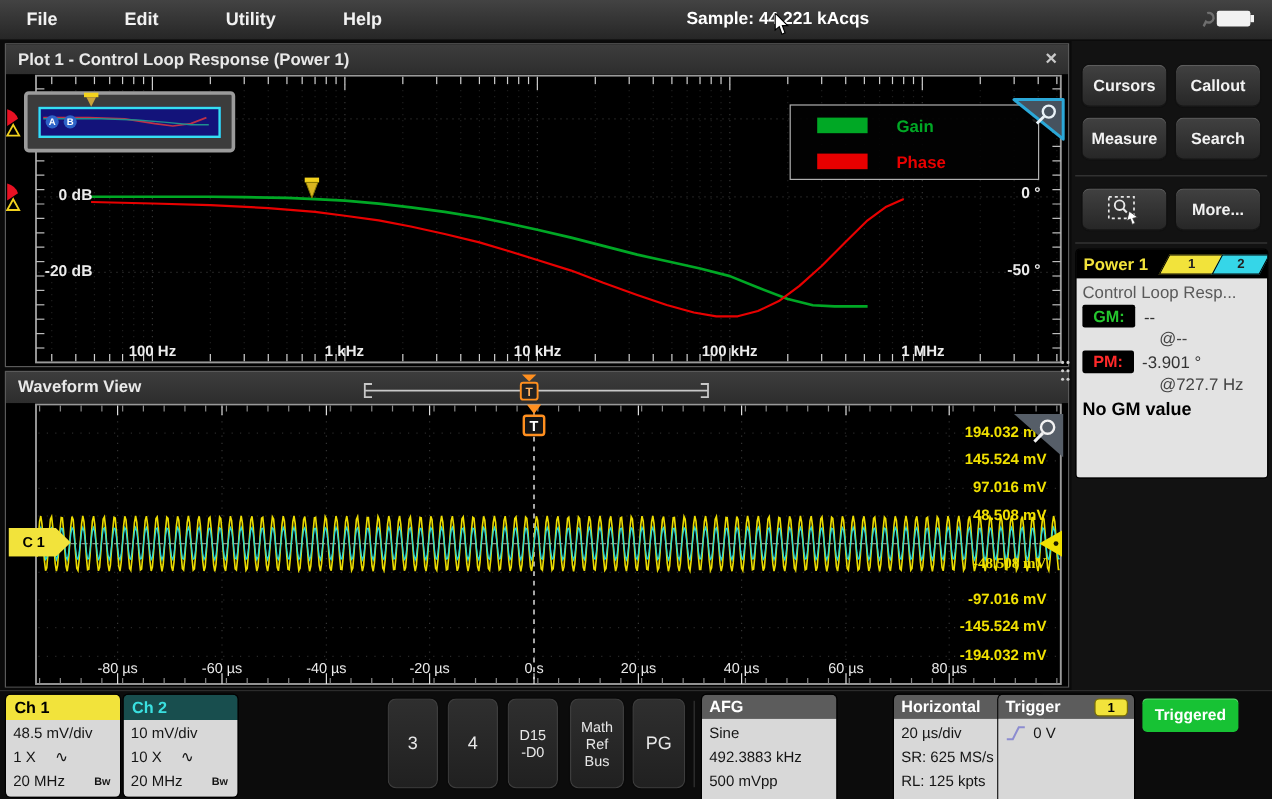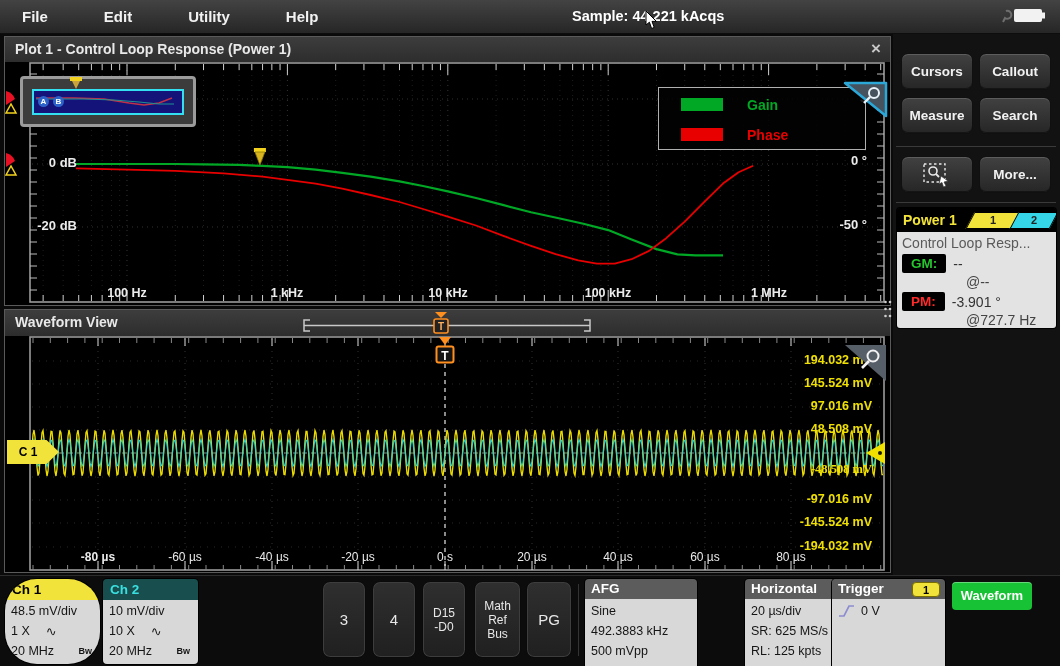--- a/index.html
+++ b/index.html
@@ -33,21 +33,21 @@
   #thumb-inner{position:absolute;left:9px;top:10px;width:148px;height:22px;background:#13137a;border:2px solid #35dff2;}
   .ab-chip{position:absolute;top:5px;width:11px;height:11px;border-radius:50%;background:#2d62c8;color:#fff;
            font-size:8px;font-weight:bold;text-align:center;line-height:11px;}
   
   #sidebar{position:absolute;left:893px;top:34px;width:167px;height:541px;background:#121212;}
   .side-btn{position:absolute;width:72px;height:37px;background:linear-gradient(#414141,#262626);
             border:1px solid #101010;border-radius:7px;color:#f2f2f2;font-weight:bold;font-size:13.5px;
             text-align:center;line-height:36px;box-shadow:inset 0 1px 0 rgba(255,255,255,.15),inset 0 -1px 0 rgba(0,0,0,.45);
             cursor:default;box-sizing:border-box;}
   .side-div{position:absolute;left:3px;width:160px;height:1px;background:#3a3a3a;}
-  #power-panel{position:absolute;left:4px;top:174px;width:159px;height:120px;border-radius:3px;overflow:hidden;
+  #power-panel{position:absolute;left:4px;top:174px;width:159px;height:190px;border-radius:3px;overflow:hidden;
                box-shadow:0 0 0 1px #000;}
   #power-header{position:relative;height:24px;background:#000;}
   #power-title{position:absolute;left:6px;top:0;color:#f2e33b;font-weight:bold;font-size:14px;line-height:24px;}
   .ptab{position:absolute;top:4px;height:17px;transform:skewX(-28deg);border:1px solid #000;box-sizing:border-box;}
   .ptab span{display:block;transform:skewX(28deg);font-size:11px;font-weight:bold;color:#222;text-align:center;line-height:15px;}
   #power-body{position:absolute;left:0;top:24px;right:0;bottom:0;background:#e3e3e3;padding:3px 5px;box-sizing:border-box;}
   .pw-sub{color:#5a5a5a;font-size:14px;margin-bottom:3px;}
   .pw-row{display:flex;align-items:center;margin-top:2px;}
   .chip{display:inline-block;background:#000;padding:0 9px;font-weight:bold;font-size:13.5px;line-height:19px;border-radius:2px;}
   .chip-gm{color:#25c62e;}
@@ -530,21 +530,21 @@
         </svg>
       <div id="wave-labels" style="position:absolute;left:0;top:0;width:885px;height:236px;z-index:2;pointer-events:none;">
           <div class="volt-label" style="left: 747px; top: 17px; width: 120px;">194.032 mV</div>
           <div class="volt-label" style="left: 747px; top: 40px; width: 120px;">145.524 mV</div>
           <div class="volt-label" style="left: 747px; top: 63px; width: 120px;">97.016 mV</div>
           <div class="volt-label" style="left: 747px; top: 86px; width: 120px;">48.508 mV</div>
           <div class="volt-label" style="left: 747px; top: 126px; width: 120px; font-family: Liberation Serif, serif;">-48.508 mV</div>
           <div class="volt-label" style="left: 747px; top: 156px; width: 120px;">-97.016 mV</div>
           <div class="volt-label" style="left: 747px; top: 179px; width: 120px;">-145.524 mV</div>
           <div class="volt-label" style="left: 747px; top: 203px; width: 120px;">-194.032 mV</div>
-          <div class="time-label" style="left: 58px; top: 214px; width: 70px; font-weight: bold;">-80 µs</div>
+          <div class="time-label" style="left: 58px; top: 214px; width: 70px;">-80 µs</div>
           <div class="time-label" style="left: 145px; top: 214px; width: 70px;">-60 µs</div>
           <div class="time-label" style="left: 232px; top: 214px; width: 70px;">-40 µs</div>
           <div class="time-label" style="left: 318px; top: 214px; width: 70px;">-20 µs</div>
           <div class="time-label" style="left: 405px; top: 214px; width: 70px;">0 s</div>
           <div class="time-label" style="left: 492px; top: 214px; width: 70px;">20 µs</div>
           <div class="time-label" style="left: 578px; top: 214px; width: 70px;">40 µs</div>
           <div class="time-label" style="left: 665px; top: 214px; width: 70px;">60 µs</div>
           <div class="time-label" style="left: 751px; top: 214px; width: 70px;">80 µs</div>
         </div>
       <div class="abs" style="left:2px;top:104px;width:52px;height:24px;z-index:3;background:#f2e33b;color:#000;
@@ -603,21 +603,21 @@
           <span class="pw-val">-3.901 °</span>
         </div>
         <div class="pw-at">@727.7 Hz</div>
         <div class="pw-note">No GM value</div>
       </div>
     </div>
   </div>
 
   <div id="bottombar">
     <div id="bb-dynamic">
-        <div class="ch-badge" style="left: 5px; border-radius: 32px;">
+        <div class="ch-badge" style="left: 5px;">
           <div class="ch-head" style="background: rgb(242, 227, 59); color: rgb(0, 0, 0);">Ch 1</div>
           <div class="ch-body">
             <div class="ch-row">
               <div>48.5 mV/div</div>
             </div>
             <div class="ch-row">
               <div>1 X</div>
               <div class="wave-icon">∿</div>
             </div>
             <div class="ch-row">
@@ -675,16 +675,16 @@
       </div>
       <div class="info-body">
         <span style="display:flex;align-items:center;gap:5px;">
           <svg width="18" height="16">
             <polyline points="1,13 6,13 11,3 16,3" fill="none" stroke="#8c8cd0" stroke-width="1.7"></polyline>
           </svg>
           <span>0 V</span>
         </span>
       </div>
     </div>
-    <div id="triggered-btn">Waveform</div>
+    <div id="triggered-btn">Triggered</div>
   </div>
 
 </div>
 
 </body></html>

